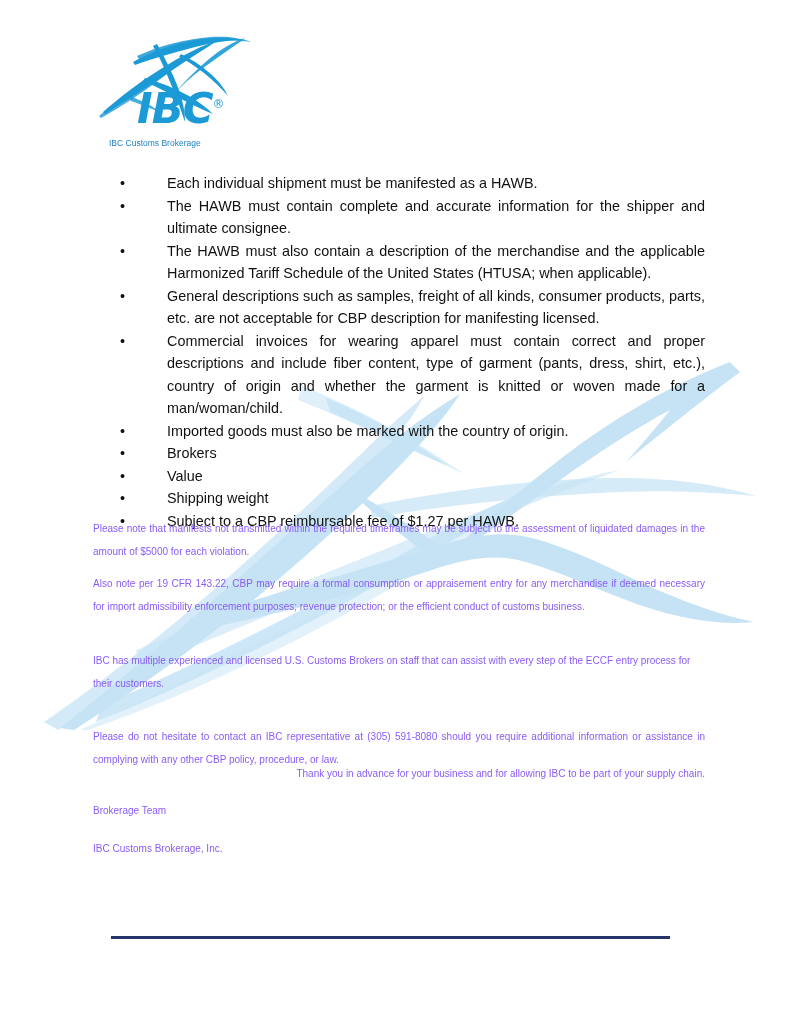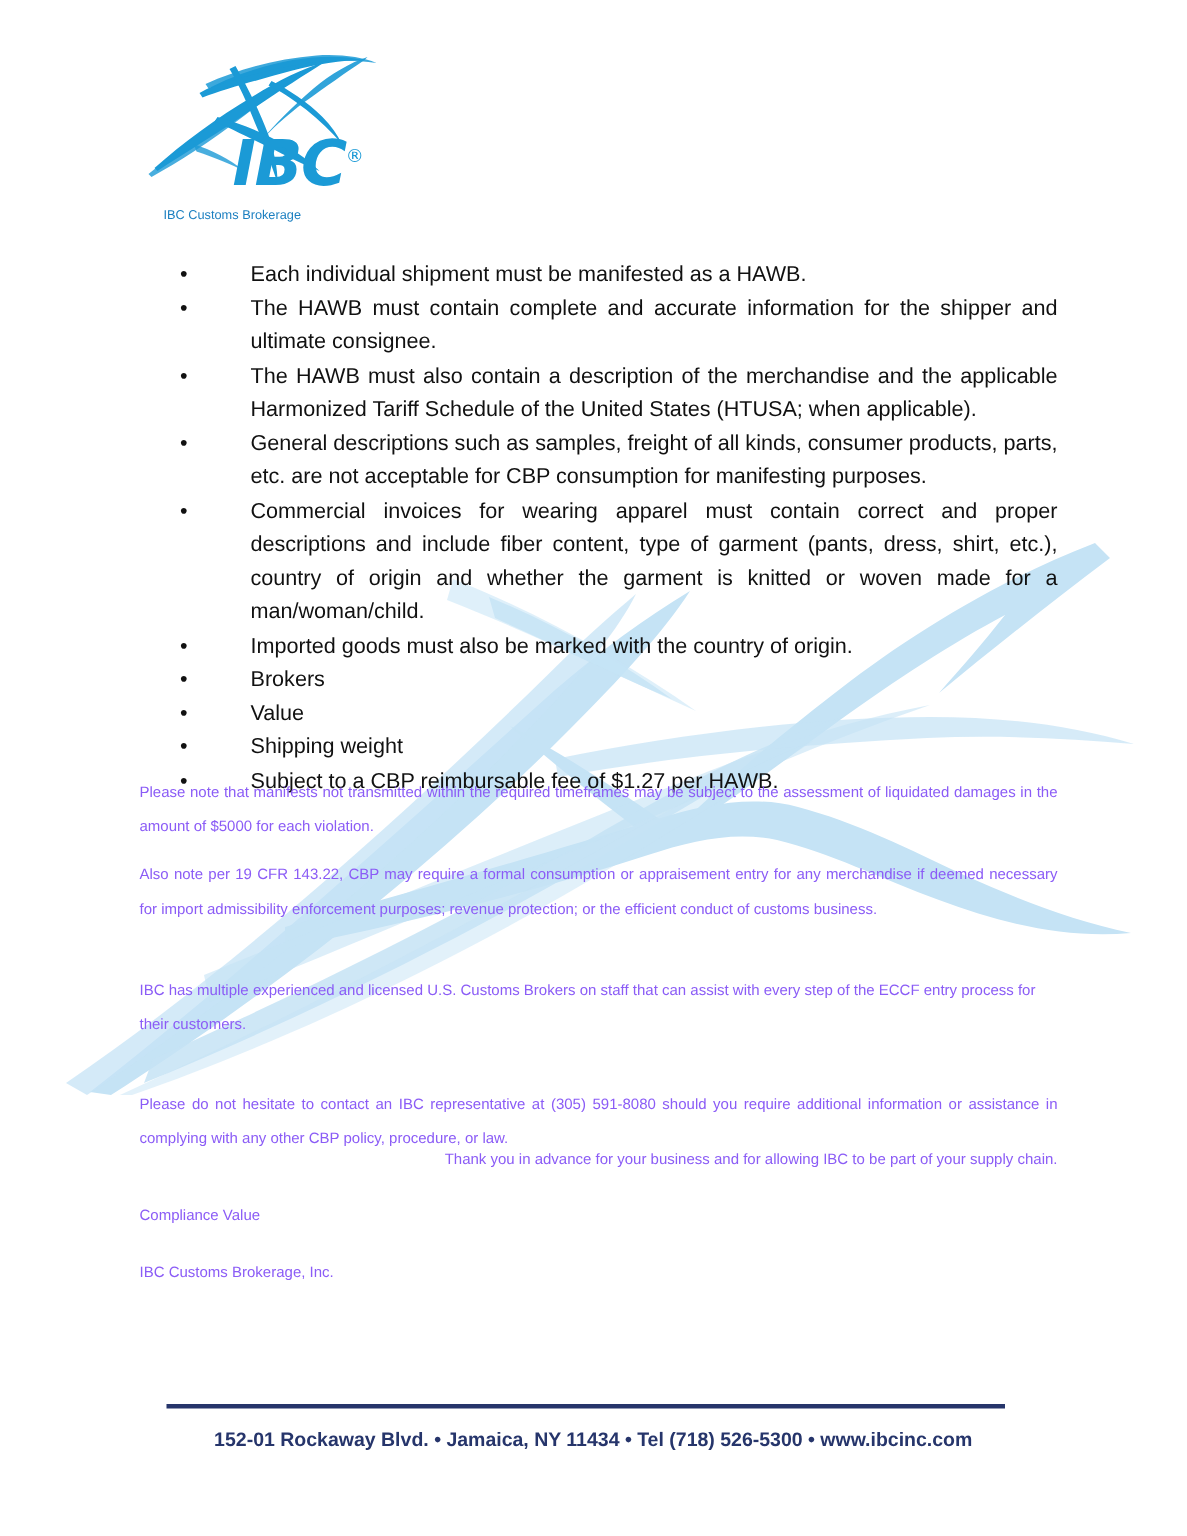--- a/index.html
+++ b/index.html
@@ -47,21 +47,21 @@
   .logo-mark {
     position: absolute;
     left: 0;
     top: 0;
     width: 200px;
     height: 110px;
   }
   .logo-mark svg { display: block; width: 100%; height: 100%; }
   .logo-wordmark {
     position: absolute;
-    left: 62px;
+    left: 44px;
     top: 62px;
     font-family: "DejaVu Sans", sans-serif;
     font-weight: bold;
     font-style: italic;
     font-size: 42px;
     letter-spacing: -1px;
     color: #1b9ad6;
     line-height: 1;
   }
   .logo-reg {
@@ -231,21 +231,21 @@
       <li>
         <span class="bullet-dot">•</span>
         <span class="bullet-text">The HAWB must contain complete and accurate information for the shipper and ultimate consignee.</span>
       </li>
       <li>
         <span class="bullet-dot">•</span>
         <span class="bullet-text">The HAWB must also contain a description of the merchandise and the applicable Harmonized Tariff Schedule of the United States (HTUSA; when applicable).</span>
       </li>
       <li>
         <span class="bullet-dot">•</span>
-        <span class="bullet-text">General descriptions such as samples, freight of all kinds, consumer products, parts, etc. are not acceptable for CBP consumption for manifesting purposes.</span>
+        <span class="bullet-text">General descriptions such as samples, freight of all kinds, consumer products, parts, etc. are not acceptable for CBP description for manifesting licensed.</span>
       </li>
       <li>
         <span class="bullet-dot">•</span>
         <span class="bullet-text">Commercial invoices for wearing apparel must contain correct and proper descriptions and include fiber content, type of garment (pants, dress, shirt, etc.), country of origin and whether the garment is knitted or woven made for a man/woman/child.</span>
       </li>
       <li class="no-justify">
         <span class="bullet-dot">•</span>
         <span class="bullet-text">Imported goods must also be marked with the country of origin.</span>
       </li>
       <li class="no-justify">
@@ -269,24 +269,23 @@
     <p class="para" style="top:508px;">Please note that manifests not transmitted within the required timeframes may be subject to the assessment of liquidated damages in the amount of $5000 for each violation.</p>
 
     <p class="para" style="top:563px;"> Also note per 19 CFR 143.22, CBP may require a formal consumption or appraisement entry for any merchandise if deemed necessary for import admissibility enforcement purposes; revenue protection; or the efficient conduct of customs business.</p>
 
     <p class="para left-align" style="top:640px;">IBC has multiple experienced and licensed U.S. Customs Brokers on staff that can assist with every step of the ECCF entry process for their customers.</p>
 
     <p class="para" style="top:716px;">Please do not hesitate to contact an IBC representative at (305) 591-8080 should you require additional information or assistance in complying with any other CBP policy, procedure, or law.</p>
 
     <p class="para left-align" style="top:753px;text-align:right;">Thank you in advance for your business and for allowing IBC to be part of your supply chain.</p>
 
-    <p class="para left-align" style="top:790px;">Compliance Value</p>
+    <p class="para left-align" style="top:790px;">Brokerage Team</p>
 
     <p class="para left-align" style="top:828px;">IBC Customs Brokerage, Inc.</p>
 
   </div>
 
   <div class="footer">
     <div class="footer-rule"></div>
-    <div class="footer-text">152-01 Rockaway Blvd. • Jamaica, NY 11434 • Tel (718) 526-5300 • www.ibcinc.com</div>
   </div>
 
 </div>
 
 </body></html>

